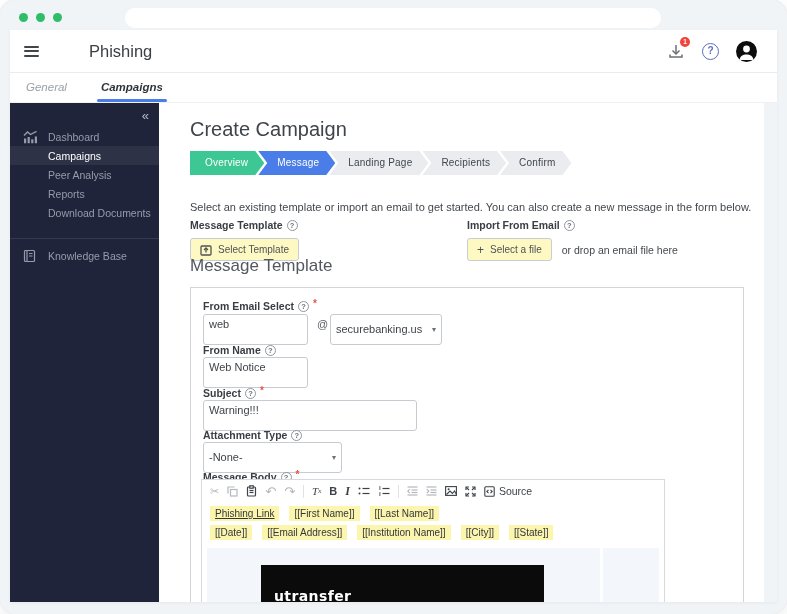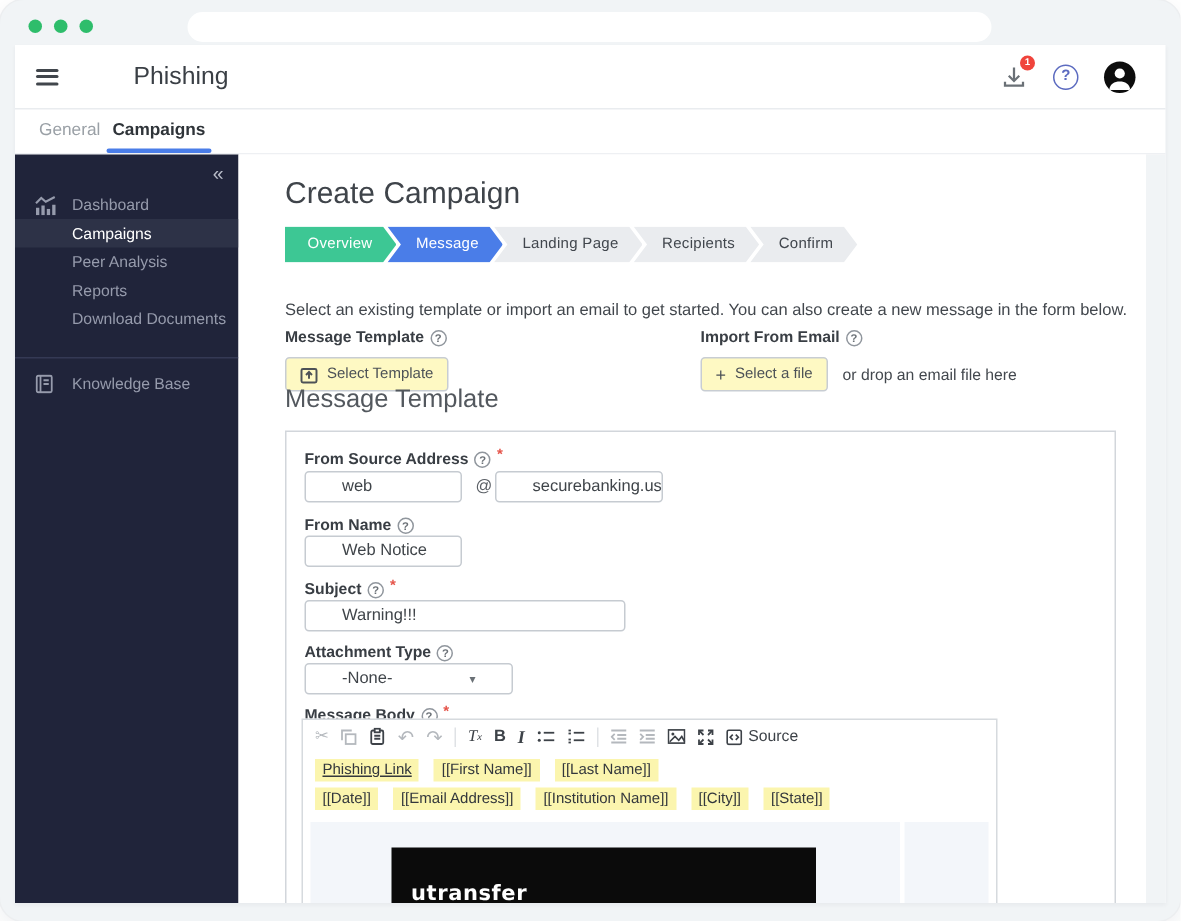--- a/index.html
+++ b/index.html
@@ -43,21 +43,21 @@
   }
   .help-circle {
     width: 17px; height: 17px; border-radius: 50%; border: 1.6px solid #5c6bc0;
     color: #5c6bc0; font-size: 10px; font-weight: bold; text-align: center;
     line-height: 14px; cursor: pointer;
   }
   .avatar { width: 21px; height: 21px; border-radius: 50%; background: #0d0d0d; overflow: hidden; cursor: pointer; }
   
   .tabrow {
     height: 30px; flex: 0 0 30px; display: flex; align-items: flex-end;
-    padding-left: 12px; border-bottom: 1px solid #eef0f3;
+    padding-left: 12px; gap: 26px; border-bottom: 1px solid #eef0f3; font-style: italic;
   }
   .tab { position: relative; font-size: 11.5px; color: #9aa0a6; padding: 0 4px 9px 4px; cursor: pointer; }
   .tab.active { color: #2f3439; font-weight: bold; }
   .tab.active::after {
     content: ""; position: absolute; left: 0; right: 0; bottom: 0; height: 3px;
     border-radius: 2px; background: var(--accent);
   }
   
   .content { flex: 1; display: flex; min-height: 0; }
   .sidebar { width: 149px; flex: 0 0 149px; position: relative; }
@@ -105,22 +105,22 @@
   .plus { font-size: 12px; color: #4d5257; }
   .drop-hint { font-size: 10.5px; color: #43484e; margin-left: 10px; }
   .section-title { position: absolute; left: 31px; top: 153px; font-size: 17px; font-weight: normal; color: #53585e; }
   
   .panel {
     position: absolute; left: 31px; top: 184px; width: 554px; height: 340px;
     border: 1px solid #d2d6db; background: #fff;
   }
   .f-label { position: absolute; left: 12px; }
   .tinput, .tselect {
-    position: absolute; height: 21px; border: 1px solid #c6cbd1; border-radius: 3px;
-    font-size: 11px; color: #3f4449; line-height: 19px; padding: 0 24px; background: #fff;
+    position: absolute; height: 31px; border: 1px solid #c6cbd1; border-radius: 3px;
+    font-size: 11px; color: #3f4449; line-height: 19px; padding: 0 5px; background: #fff;
     cursor: text; overflow: hidden; white-space: nowrap;
   }
   .tselect { display: flex; align-items: center; justify-content: space-between; cursor: pointer; }
   .caret { font-size: 8px; color: #6a7076; margin-left: 6px; }
   .at-sign { position: absolute; font-size: 11px; color: #5a5f65; }
   
   .editor { position: absolute; left: 10px; top: 191px; width: 464px; height: 150px; border: 1px solid #d6dade; background: #fff; }
   .toolbar { height: 22px; display: flex; align-items: center; gap: 8px; padding: 0 8px; }
   .tb { display: inline-flex; align-items: center; color: #3d4248; font-size: 11px; cursor: pointer; line-height: 1; }
   .tb.off { color: #b4b8bd; cursor: default; }
@@ -276,21 +276,21 @@
             </button>
             <span class="drop-hint" style="margin-top:7px">or drop an email file here</span>
           </div>
         </div>
 
         <h2 class="section-title">Message Template</h2>
 
         <div class="panel">
 
           <div class="field-label f-label" style="top:12px">
-            <span>From Source Address</span>
+            <span>From Email Select</span>
             <span class="qmark">?</span>
             <span class="req">*</span>
           </div>
           <div class="tinput" style="top:26px; left:12px; width:105px;">web</div>
           <span class="at-sign" style="top:30px; left:126px;">@</span>
           <div class="tselect" style="top:26px; left:139px; width:112px;">
             <span>securebanking.us</span>
             <span class="caret">▾</span>
           </div>
 

